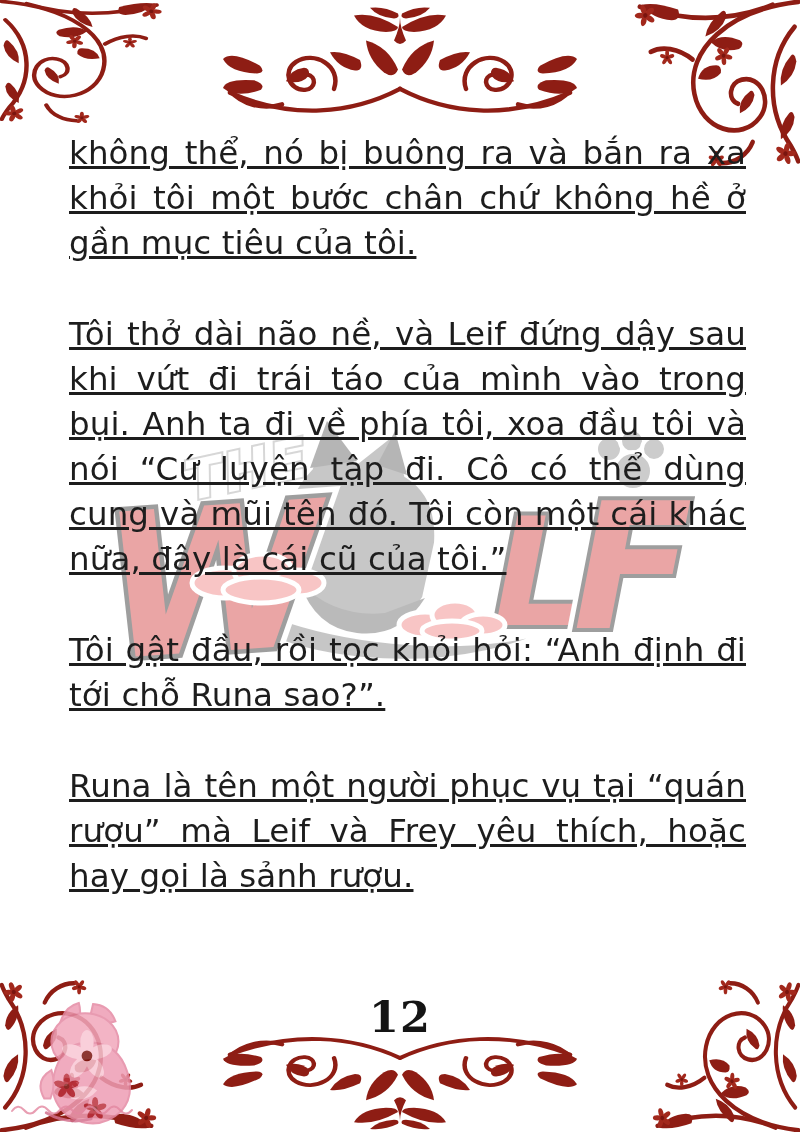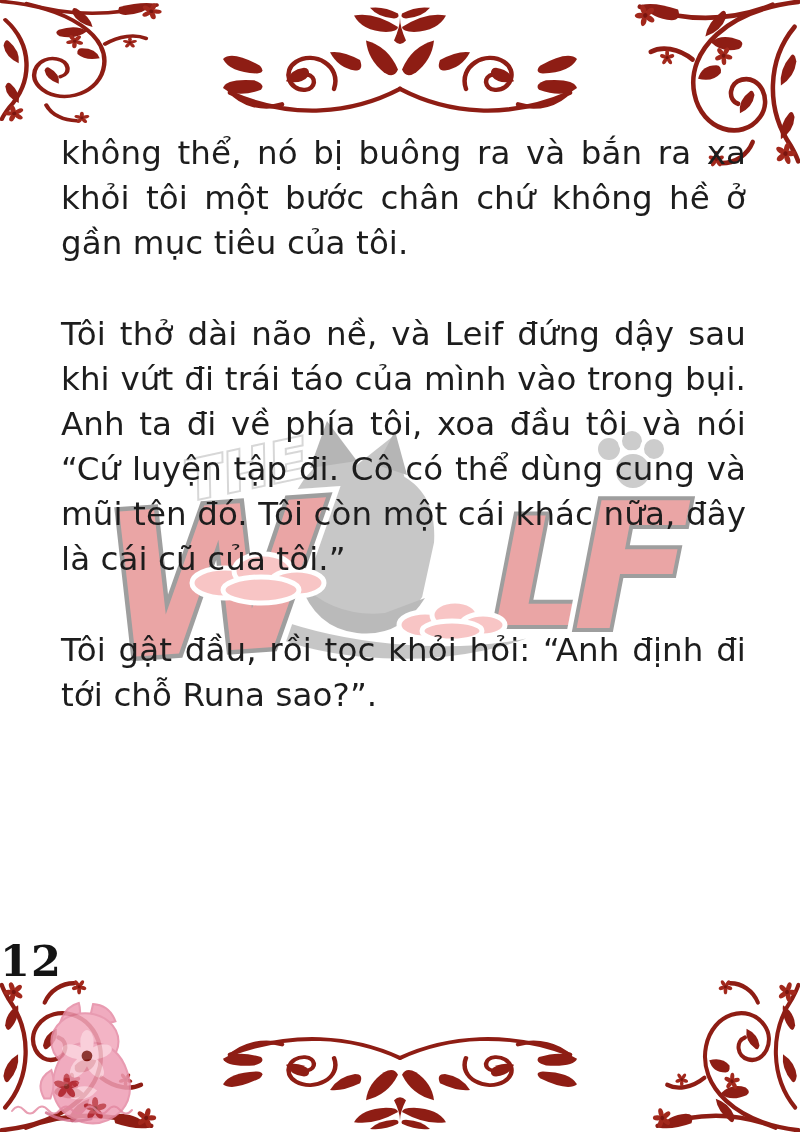--- a/index.html
+++ b/index.html
@@ -21,30 +21,31 @@
   .divider{position:absolute;pointer-events:none;}
   .div-top{left:214px;top:2px;width:372px;height:112px;}
   .div-bottom{left:214px;top:1036px;width:372px;height:98px;}
   
   .watermark{position:absolute;left:95px;top:413px;width:612px;height:292px;z-index:1;}
   
   .text-block{
     position:absolute;left:57px;right:54px;top:131px;z-index:3;
   }
   .text-block p{
-    margin:0 0 46px 4px;
+    margin:0 0 46px 12px;
     font-size:32.5px;line-height:45px;
     color:#1d1d1d;
     text-align:justify;
     letter-spacing:.1px;
+    text-decoration:underline;
   }
   
   .page-number{
-    position:absolute;left:0;top:936px;width:100%;
-    text-align:left;z-index:2;
+    position:absolute;left:0;top:992px;width:100%;
+    text-align:center;z-index:2;
     font-family:"DejaVu Serif",serif;font-weight:bold;
     font-size:43px;color:#141414;letter-spacing:1px;
   }
   
   .mascot{position:absolute;left:28px;top:998px;width:122px;height:134px;z-index:2;opacity:.85;}
   .signature{position:absolute;left:8px;top:1100px;width:150px;height:18px;z-index:3;opacity:.8;}
 </style>
 </head>
 <body>
 
@@ -177,20 +178,21 @@
         <ellipse cx="388" cy="212" rx="22" ry="11"></ellipse>
           <ellipse cx="357" cy="218" rx="30" ry="10"></ellipse>
       </g>
     </g>
   </svg>
 
   <div class="text-block">
     <p>không thể, nó bị buông ra và bắn ra xa khỏi tôi một bước chân chứ không hề ở gần mục tiêu của tôi.</p>
     <p>Tôi thở dài não nề, và Leif đứng dậy sau khi vứt đi trái táo của mình vào trong bụi. Anh ta đi về phía tôi, xoa đầu tôi và nói “Cứ luyện tập đi. Cô có thể dùng cung và mũi tên đó. Tôi còn một cái khác nữa, đây là cái cũ của tôi.”</p>
     <p>Tôi gật đầu, rồi tọc khỏi hỏi: “Anh định đi tới chỗ Runa sao?”.</p>
+    <p>Runa là tên một người phục vụ tại “quán rượu” mà Leif và Frey yêu thích, hoặc hay gọi là sảnh rượu.</p>
   </div>
 
   <div class="page-number">12</div>
 
   <svg class="mascot" viewBox="0 0 120 130">
     <g stroke="#e58aa4" stroke-width="2">
       <path d="M30,30 q4,-22 20,-26 q4,14 -5,26 z" fill="#ee9db4"></path>
       <path d="M64,5 q16,1 22,17 q-14,5 -25,-4 z" fill="#ee9db4"></path>
       <ellipse cx="56" cy="42" rx="33" ry="28" fill="#f1a7bc"></ellipse>
       <path d="M30,62 q-15,33 9,53 q30,17 53,-5 q15,-17 3,-45 q-10,-22 -35,-22 q-22,0 -30,19 z" fill="#ee9db4"></path>

